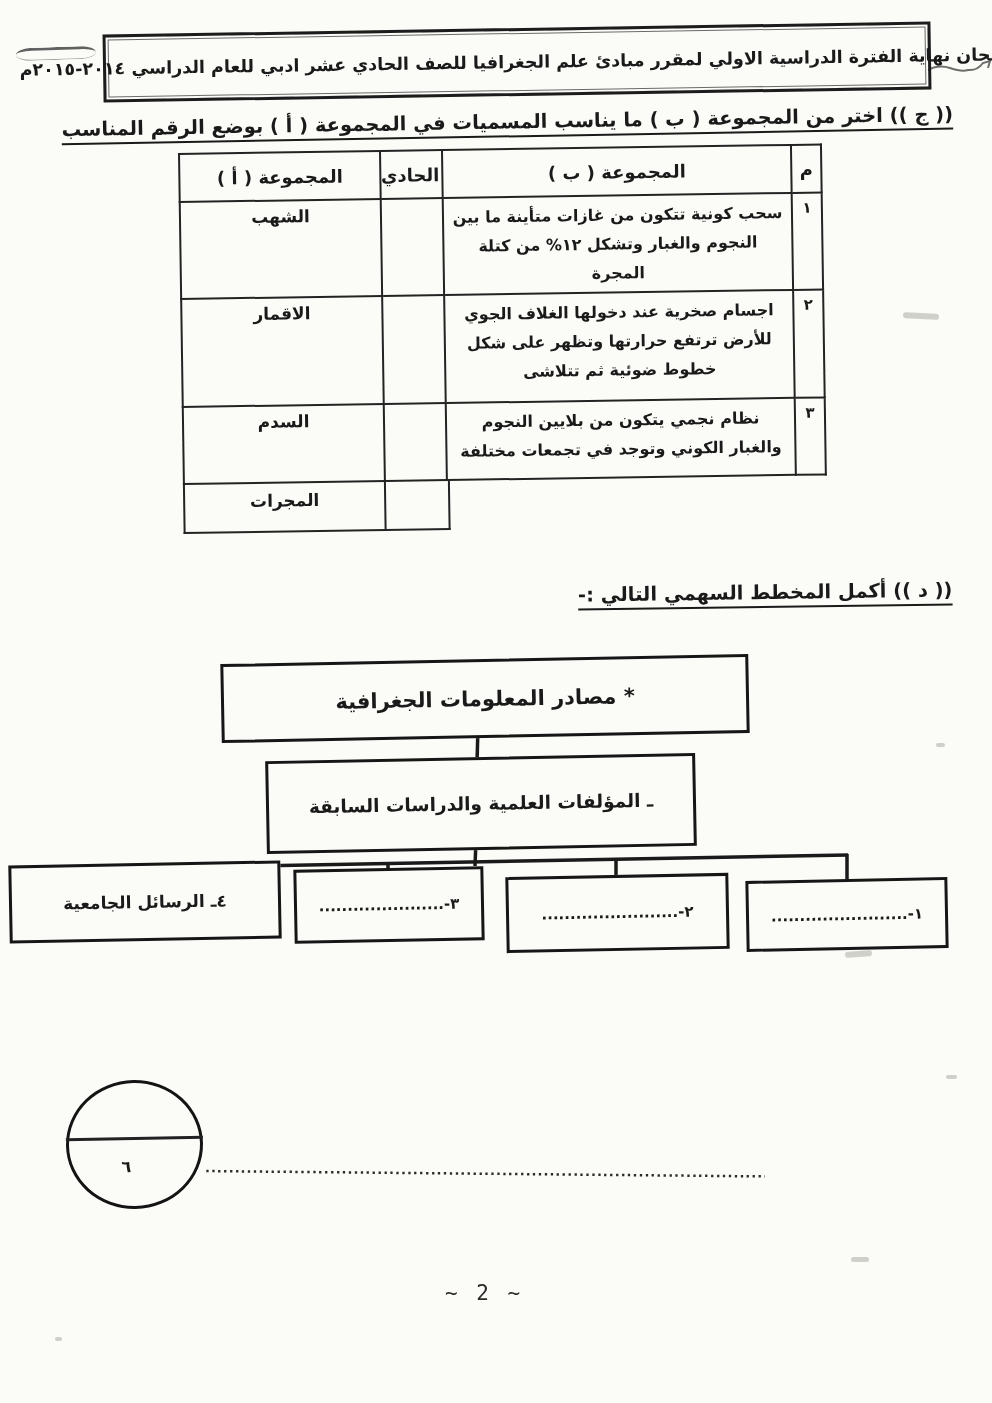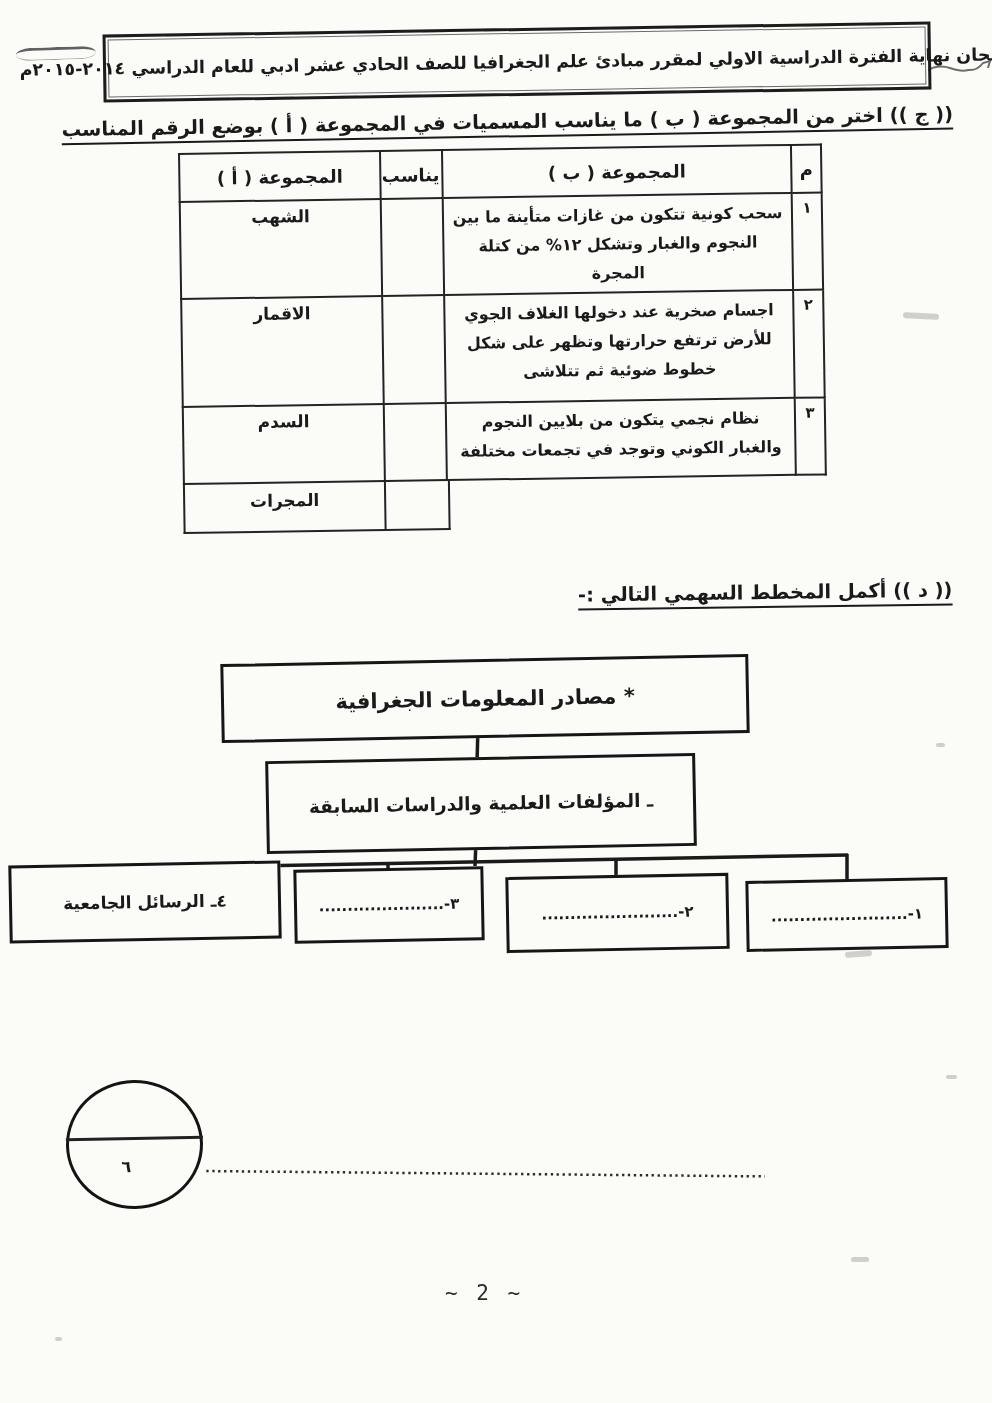--- a/index.html
+++ b/index.html
@@ -106,21 +106,21 @@
     <table class="match" dir="ltr">
       <colgroup>
           <col style="width:201px">
           <col style="width:62px">
           <col style="width:349px">
           <col style="width:30px">
         </colgroup>
       <tbody>
           <tr class="thead">
         <td dir="rtl">المجموعة ( أ )</td>
-        <td dir="rtl">يناسب</td>
+        <td dir="rtl">الحادي</td>
         <td dir="rtl">المجموعة ( ب )</td>
         <td dir="rtl">م</td>
       </tr>
       <tr class="r1">
         <td class="cell-a" dir="rtl">الشهب</td>
         <td class="cell-num"></td>
         <td class="cell-b" dir="rtl">سحب كونية تتكون من غازات متأينة ما بين النجوم والغبار وتشكل ١٢% من كتلة المجرة</td>
         <td class="cell-m">١</td>
       </tr>
       <tr class="r2">

